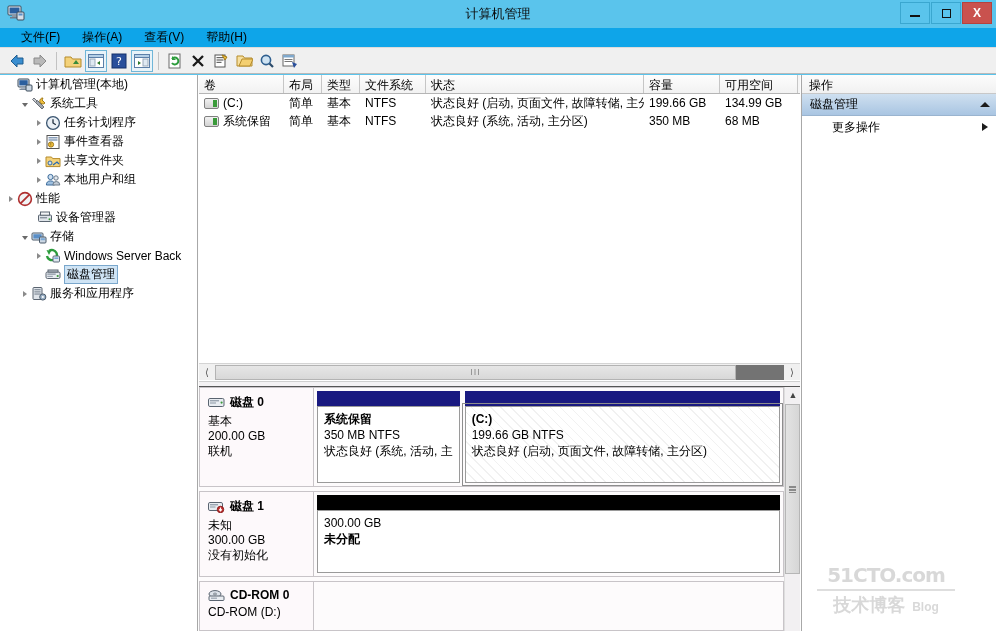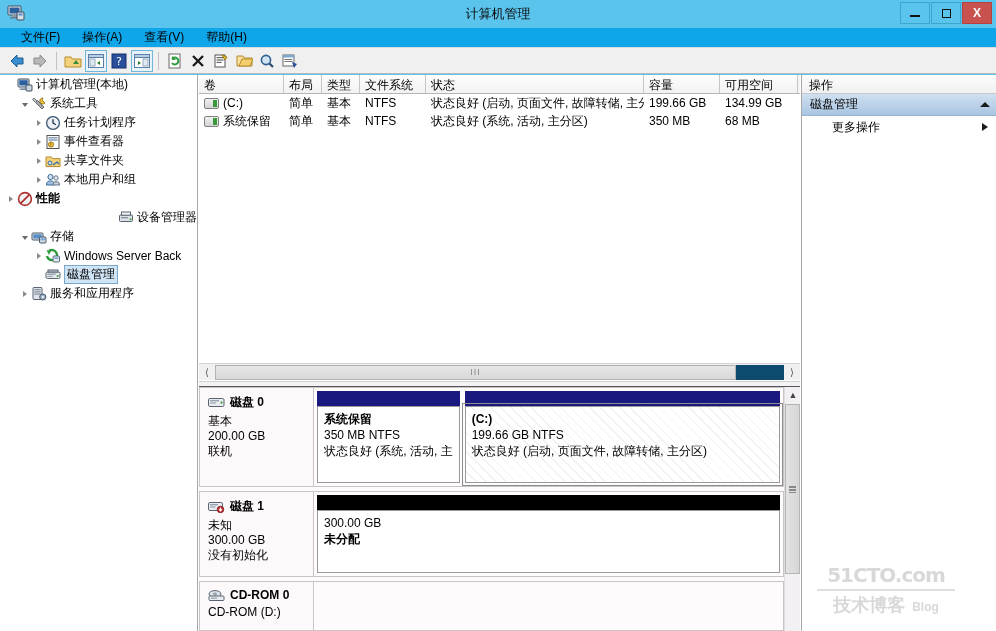--- a/index.html
+++ b/index.html
@@ -137,21 +137,21 @@
   
   .hscroll {
     position: absolute; left: 0; top: 288px; width: 601px; height: 17px;
     background: #f0f0f0; border-top: 1px solid #d4d4d4;
     display: flex; align-items: center;
   }
   .hs-arrow {
     width: 16px; height: 15px; display: flex; align-items: center; justify-content: center;
     color: #555; font-size: 10px; background: #f0f0f0;
   }
-  .hs-track { flex: 1; height: 15px; background: #0c4a6e; position: relative; }
+  .hs-track { flex: 1; height: 15px; background: #737373; position: relative; }
   .hs-thumb {
     position: absolute; left: 0; top: 0; width: 521px; height: 15px;
     background: linear-gradient(#e6e6e6, #d8d8d8); border: 1px solid #b3b3b3;
     display: flex; align-items: center; justify-content: center;
     color: #8a8a8a; font-size: 9px; letter-spacing: 1px;
   }
   .split-bar {
     position: absolute; left: 0; top: 306px; width: 601px; height: 6px;
     background: #f4f2f4; border-top: 1px solid #cfcfcf; border-bottom: 1px solid #555;
   }
@@ -429,31 +429,31 @@
               <span class="arrow-closed"></span>
             </span>
             <span class="tree-icon"><svg width="16" height="16" viewBox="0 0 16 16">
                 <circle cx="5.5" cy="5" r="2.6" fill="#cfe0f0" stroke="#3a6a9a"></circle>
                 <path d="M1.4 13 a4.1 4.1 0 0 1 8.2 0 Z" fill="#9fc0df" stroke="#3a6a9a"></path>
                 <circle cx="11" cy="6" r="2.2" fill="#e5e9ee" stroke="#6a7a8a"></circle>
                 <path d="M7.8 13 a3.5 3.5 0 0 1 7 0 Z" fill="#c3ccd6" stroke="#6a7a8a"></path>
               </svg></span>
             <span class="tree-label">本地用户和组</span>
           </div>
-          <div class="tree-row" style=" font-weight: bold;">
+          <div class="tree-row" style="">
             <span class="tw">
               <span class="arrow-closed"></span>
             </span>
             <span class="tree-icon"><svg width="16" height="16" viewBox="0 0 16 16">
                 <circle cx="8" cy="8" r="6.4" fill="#f2f4f6" stroke="#b03030" stroke-width="1.6"></circle>
                 <path d="M3.6 12.4 L12.4 3.6" stroke="#b03030" stroke-width="1.8"></path>
               </svg></span>
             <span class="tree-label">性能</span>
           </div>
-          <div class="tree-row" style="padding-left: 37px; justify-content: flex-end;">
+          <div class="tree-row" style="padding-left: 24px;">
             <span class="tw"></span>
             <span class="tree-icon"><svg width="16" height="16" viewBox="0 0 16 16">
                 <rect x="1.5" y="5" width="13" height="6.5" rx="1" fill="#dfe4ea" stroke="#5a6470"></rect>
                 <rect x="3.5" y="2" width="9" height="3.2" fill="#f2f4f6" stroke="#5a6470"></rect>
                 <rect x="3" y="7" width="7" height="1.4" fill="#8a94a0"></rect>
                 <circle cx="12.5" cy="9.2" r="1" fill="#3a9a3a"></circle>
               </svg></span>
             <span class="tree-label">设备管理器</span>
           </div>
           <div class="tree-row" style="padding-left: 18px;">

